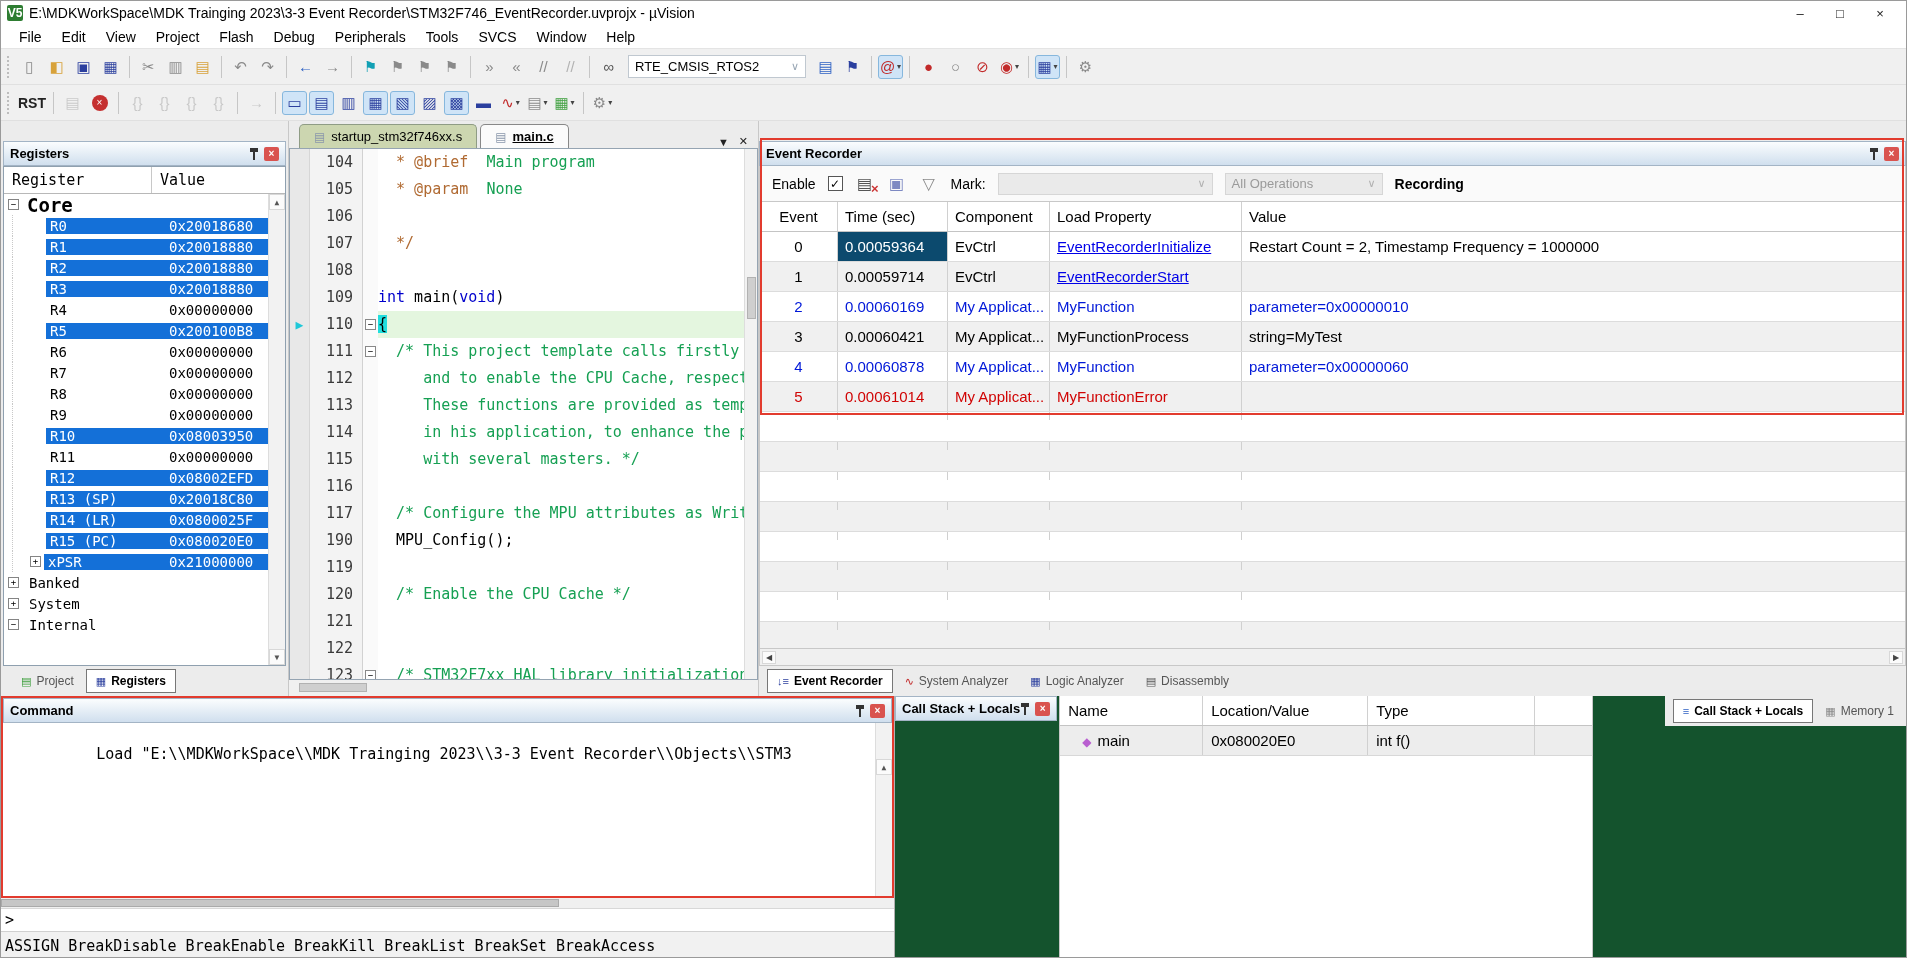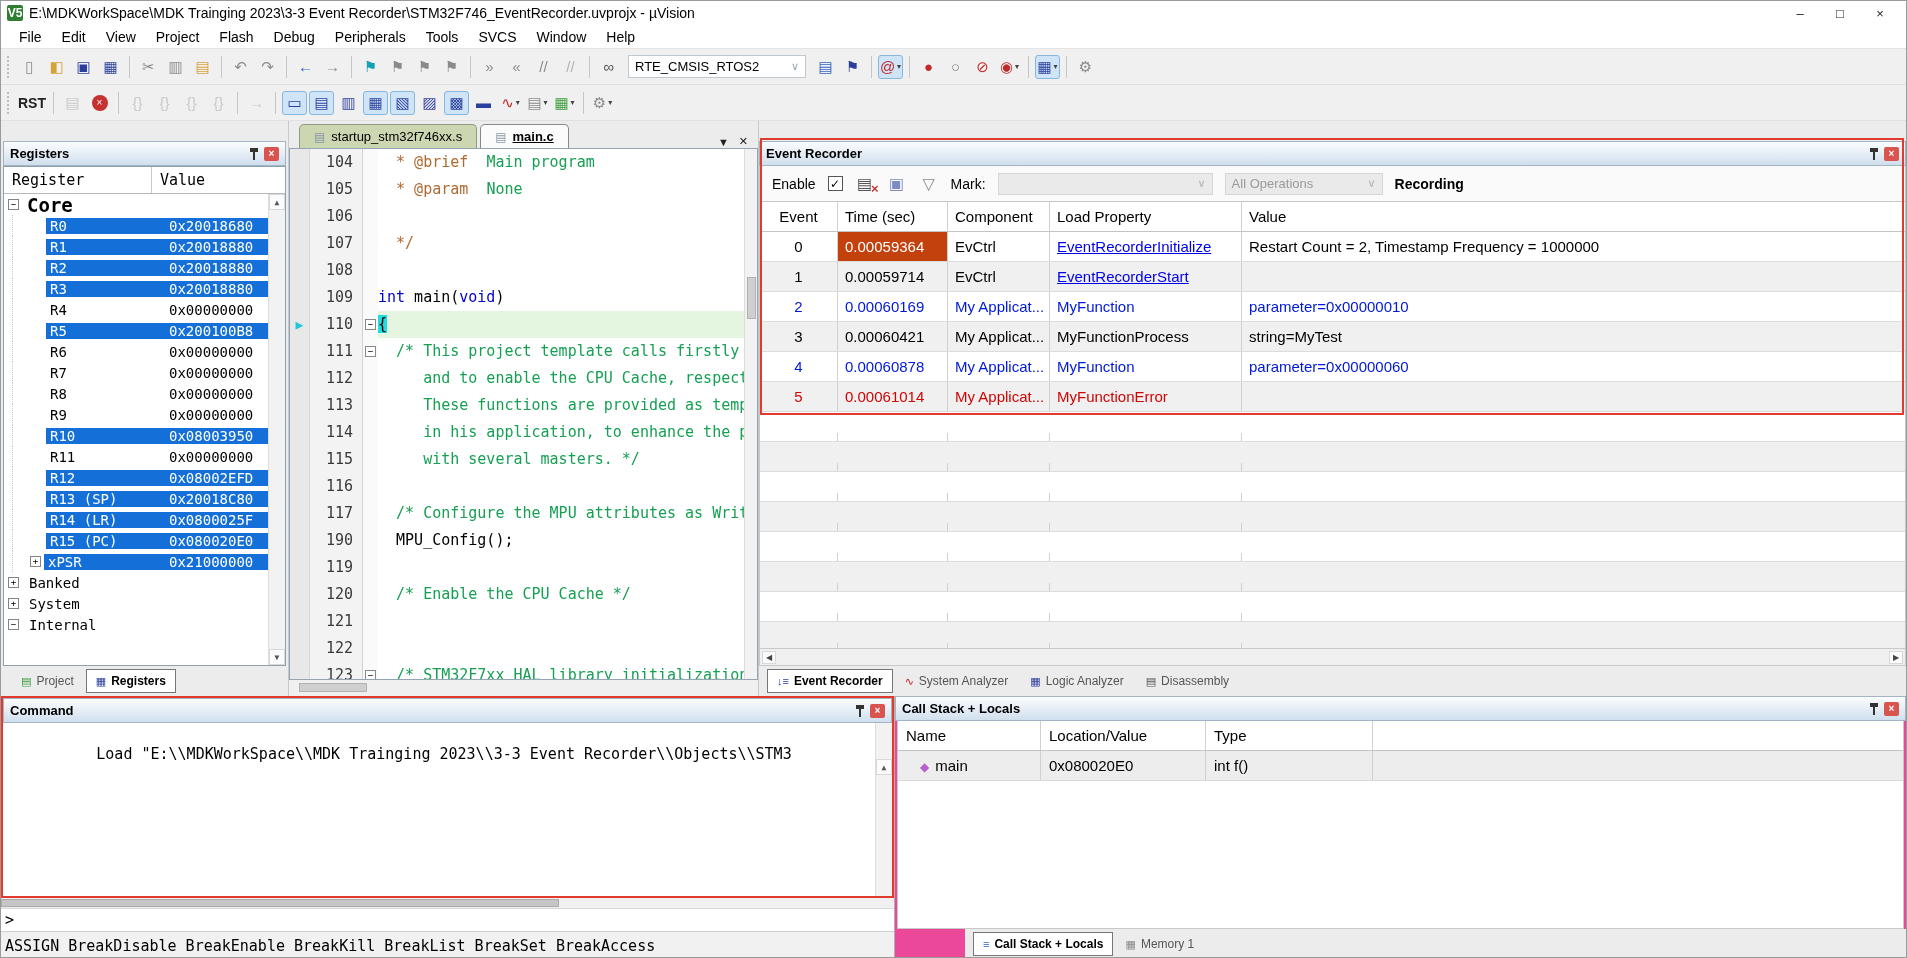--- a/index.html
+++ b/index.html
@@ -96,47 +96,47 @@
   .redrect{position:absolute;left:1px;right:2px;top:17px;height:277px;border:2px solid #e23b2e;pointer-events:none;z-index:6}
   .evtb{height:36px;background:#fafafa;border:1px solid #c8c8c8;border-top:none;display:flex;align-items:center;gap:12px;padding:0 12px;font-size:14px}
   .cb{width:15px;height:15px;border:1px solid #555;background:#fff;display:inline-flex;align-items:center;justify-content:center;font-size:12px;font-weight:bold}
   .evic{font-size:16px;position:relative;width:20px;text-align:center}
   .ov{position:absolute;right:-4px;bottom:-3px;color:#c33;font-weight:bold;font-style:normal;font-size:13px}
   .mcombo{width:215px;height:22px;background:#eaeaea;border:1px solid #d6d6d6;display:flex;align-items:center;padding:0 6px;font-size:13px;color:#9a9a9a}
   .mchev{margin-left:auto;color:#b0b0b0;font-size:11px}
   .ocombo{width:158px}
   .reclabel{font-weight:600}
   .evtablewrap{flex:1;background:#fff;border:1px solid #c8c8c8;border-top:none;overflow:hidden;font-size:15px}
-  .evhead,.erow{display:flex;height:30px;align-items:flex-end}
+  .evhead,.erow{display:flex;height:30px;align-items:flex-start}
   .evhead{border-bottom:1px solid #c4c4c4}
   .ecell{padding:4px 7px;border-right:1px solid #d0d0d0;line-height:21px;white-space:nowrap;overflow:hidden}
   .c-ev{width:78px;flex:0 0 auto;text-align:center}
   .c-time{width:110px;flex:0 0 auto}
   .c-comp{width:102px;flex:0 0 auto}
   .c-prop{width:192px;flex:0 0 auto}
   .c-val{flex:1;border-right:none}
   .erow{border-bottom:1px solid #dcdcdc}
   .erow.alt{background:#f0f0f0}
   .st-b{color:#0018d8}.st-r{color:#d00404}
   .lk{color:#0000e8;text-decoration:underline}
-  .timehl{background:#c2410c;color:#fff}
+  .timehl{background:#0c4a6e;color:#fff}
   .evhsb{height:17px;background:#f0f0f0;border:1px solid #c8c8c8;border-top:none;display:flex;align-items:center;justify-content:space-between;padding:0 2px;font-size:8px;color:#444;position:relative}
   .evhsb .sq{width:14px;height:13px;background:#fbfbfb;border:1px solid #d8d8d8;display:flex;align-items:center;justify-content:center}
 
   
   .bottomrow{height:263px;display:flex}
   .cmdcol{width:893px;display:flex;flex-direction:column;background:#ececec}
   .cmdpanel{height:202px;border:2px solid #e23b2e;display:flex;flex-direction:column;background:#fff}
   .cmdbody{flex:1;position:relative;font-size:15px;padding:4px 20px 0 3px;overflow:hidden;white-space:pre}
   .cvsb{position:absolute;right:0;top:0;bottom:0;width:17px;background:#f2f2f2;border-left:1px solid #ddd}
   .cmdhsb{height:11px;background:#f0f0f0;position:relative;border-bottom:1px solid #d8d8d8}
   .cmdhthumb{position:absolute;left:0;top:1px;width:558px;height:8px;background:#c6c6c6;border:1px solid #aaa}
   .cmdprompt{height:23px;background:#fff;border-bottom:1px solid #d0d0d0;font-size:15px;padding:2px 4px}
   .cmdhelp{flex:1;background:#f1f1f1;font-size:15px;padding:5px 4px;white-space:nowrap;overflow:hidden}
-  .cscol{flex:1;display:flex;flex-direction:column;background:#ec4899;border-left:1px solid #b0b0b0}
+  .cscol{flex:1;display:flex;flex-direction:row;background:#14532d;border-left:1px solid #b0b0b0}
   .cstable{flex:1;font-size:15px;border:1px solid #c8c8c8;border-top:none;margin:0 2px;background:#fff;overflow:hidden}
   .csrow{display:flex;height:30px}
   .cshead{border-bottom:1px solid #c4c4c4}
   .cscell{padding:4px 8px;border-right:1px solid #d0d0d0;line-height:21px;white-space:nowrap;overflow:hidden}
   .cs-name{width:143px;flex:0 0 auto}
   .cs-loc{width:165px;flex:0 0 auto}
   .cs-type{width:167px;flex:0 0 auto}
   .cs-fill{flex:1;border-right:none}
   .csdata{background:#ededed;border-bottom:1px solid #d8d8d8}
   .diamond{color:#b95fd0;font-size:12px;margin:0 6px 0 14px}

